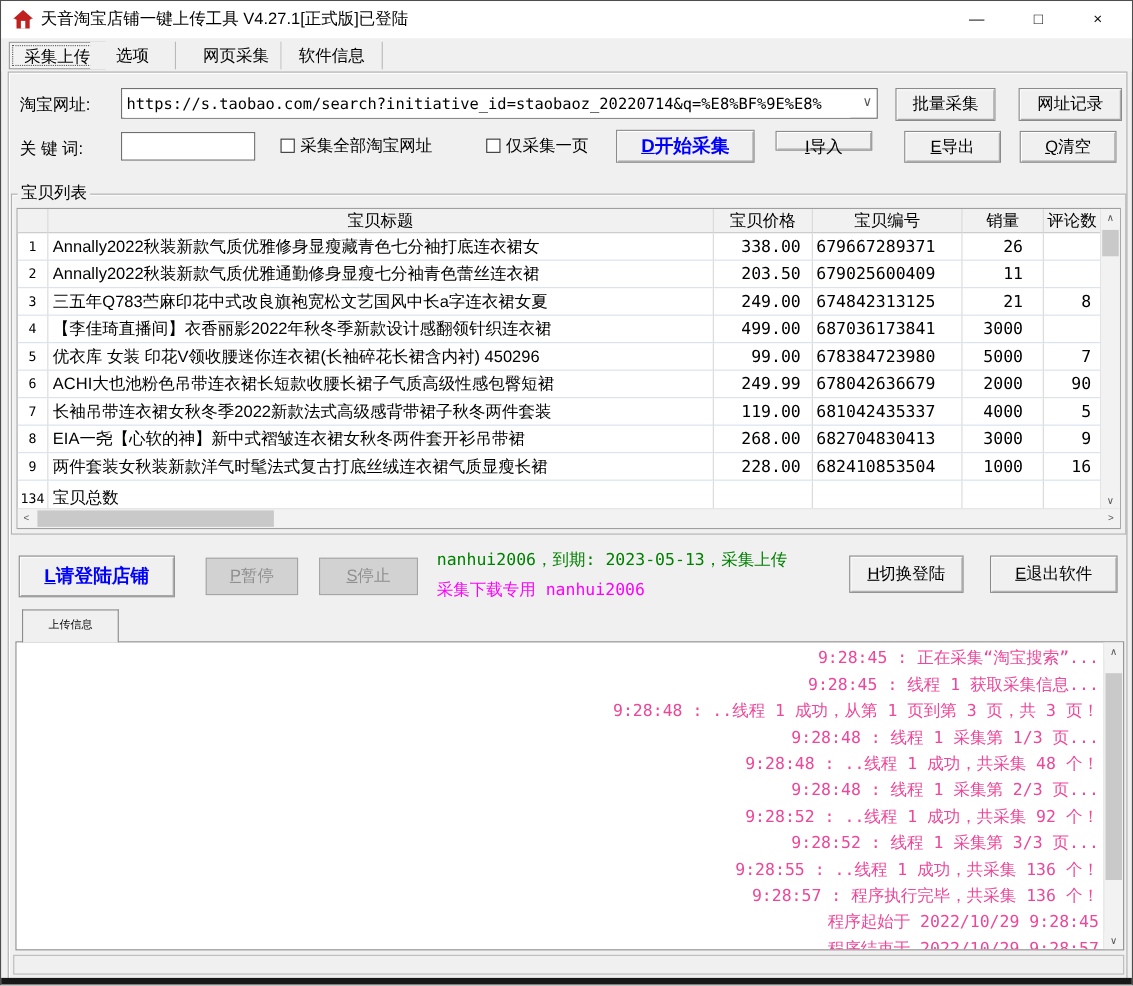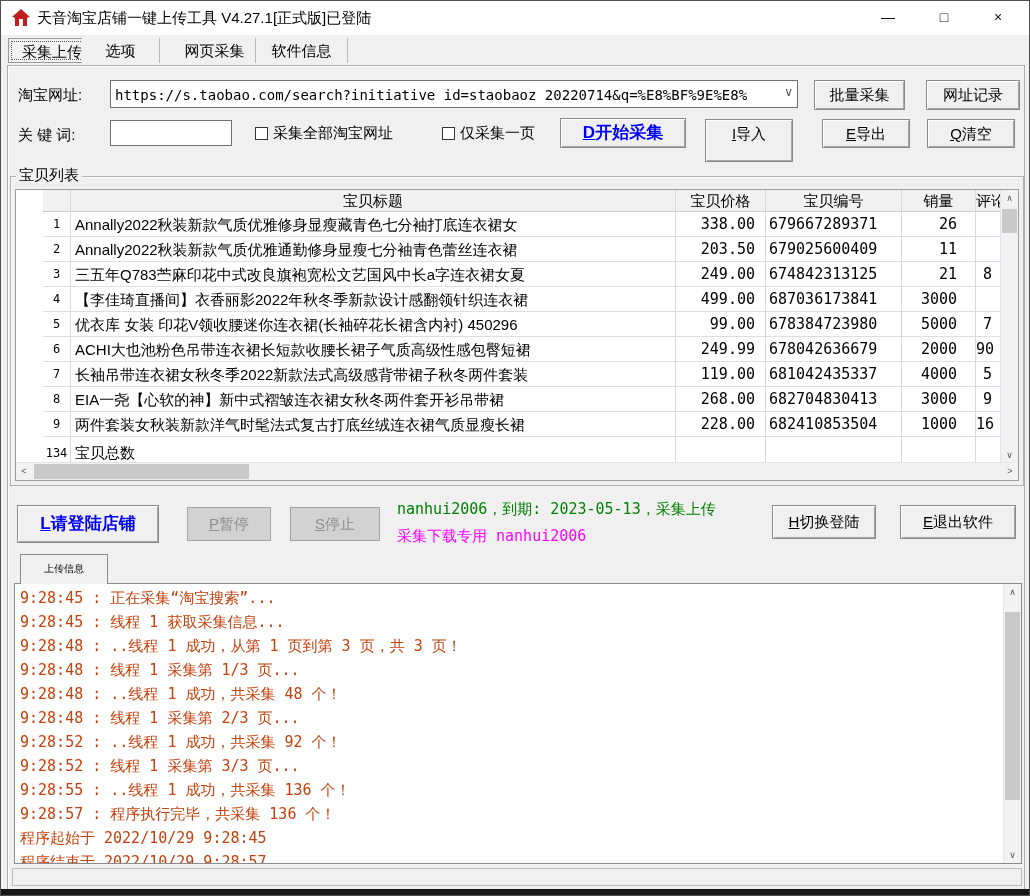--- a/index.html
+++ b/index.html
@@ -35,21 +35,21 @@
   .btn.blue{color:#0000ff;font-weight:bold;}
   .btn.disabled{background:#d2d2d2;color:#8f8f8f;border-color:#a5a5a5;box-shadow:none;}
 
   
   .group{position:absolute;left:2px;top:110px;width:1014px;height:310px;box-sizing:border-box;border:1px solid #b0b0b0;box-shadow:inset 1px 1px 0 #fdfdfd;}
   .group-label{position:absolute;left:8px;top:100px;background:#f0f0f0;padding:0 3px;font-size:15px;z-index:2;}
 
   
   .grid{position:absolute;left:4px;top:12px;width:1004px;height:292px;box-sizing:border-box;background:#fff;border:1px solid #9f9f9f;overflow:hidden;}
   .grid-rows{position:absolute;left:0;top:0;right:17px;bottom:17px;display:flex;flex-direction:column;}
-  .g-row{display:grid;grid-template-columns:28px 605px 90px 136px 74px 1fr;height:25px;line-height:25px;flex:0 0 auto;margin-left:27px;}
+  .g-row{display:grid;grid-template-columns:28px 605px 90px 136px 74px 1fr;height:25px;line-height:25px;flex:0 0 auto;}
   .g-head{height:22px;line-height:22px;background:#f1f1f1;}
   .g-head .g-cell{border-bottom:1px solid #c9c9c9;text-align:center;font-size:15px;padding:0;}
   .g-total{height:20px;line-height:20px;}
   .g-fill{flex:1 1 auto;height:auto;}
   .g-cell{box-sizing:border-box;border-right:1px solid #d9d9d9;border-bottom:1px solid #d8e0ea;overflow:hidden;white-space:nowrap;font-size:15px;color:#000;}
   .g-fill .g-cell{border-bottom:none;height:100%;}
   .c-num{text-align:center;font-size:12px;font-family:"DejaVu Sans Mono",monospace;}
   .c-title{padding-left:4px;}
   .c-price{text-align:right;padding-right:10px;font-family:"DejaVu Sans Mono",monospace;}
   .c-id{padding-left:3px;font-family:"DejaVu Sans Mono",monospace;}
@@ -67,21 +67,21 @@
   .hscroll .right{right:0;top:0;bottom:0;width:16px;line-height:16px;}
   .hthumb{position:absolute;top:1px;bottom:1px;left:18px;width:215px;background:#c9c9c9;}
 
   
   .status-green{position:absolute;left:389px;top:434px;color:#008000;font-size:15px;font-family:"DejaVu Sans Mono",monospace;white-space:nowrap;}
   .status-magenta{position:absolute;left:389px;top:461px;color:#ff00ff;font-size:15px;font-family:"DejaVu Sans Mono",monospace;white-space:nowrap;}
 
   
   .up-tab{position:absolute;left:12px;top:488px;width:88px;height:30px;box-sizing:border-box;background:#f0f0f0;border:1px solid #8b8b8b;border-bottom:none;line-height:28px;text-align:center;font-size:10px;z-index:2;}
   .logbox{position:absolute;left:6px;top:517px;width:1008px;height:281px;box-sizing:border-box;background:#fff;border:1px solid #8b8b8b;overflow:hidden;}
-  .log-text{position:absolute;left:5px;top:2px;right:22px;bottom:0;font-family:"DejaVu Sans Mono",monospace;font-size:15px;line-height:24px;white-space:pre;overflow:hidden;color:#c2410c;}
+  .log-text{position:absolute;left:5px;top:2px;right:22px;bottom:0;font-family:"DejaVu Sans Mono",monospace;font-size:15px;line-height:24px;white-space:pre;overflow:hidden;color:#ec4899;text-align:right;}
   .logscroll{position:absolute;top:0;right:0;bottom:0;width:17px;background:#f2f2f2;border-left:1px solid #e4e4e4;}
   .logscroll .up{left:0;right:0;top:0;height:16px;line-height:16px;}
   .logscroll .down{left:0;right:0;bottom:0;height:16px;line-height:16px;}
 
   .bottom-strip{position:absolute;left:4px;top:802px;width:1010px;height:18px;box-sizing:border-box;border:1px solid #bababa;background:#f0f0f0;}
   .bottom-edge{position:absolute;left:0;right:0;bottom:0;height:6px;background:#181818;}
   u{text-decoration:underline;}
 </style>
 </head>
 <body>
@@ -115,21 +115,21 @@
       <span class="arrow">∨</span>
     </div>
     <div class="btn" style="left:806px;top:14px;width:91px;height:30px;line-height:28px;">批量采集</div>
     <div class="btn" style="left:918px;top:14px;width:94px;height:30px;line-height:28px;">网址记录</div>
 
     <span class="lbl" style="left:10px;top:60px;">关 键 词:</span>
     <input class="kwinput" value="" style="">
     <span class="cbx" style="left:247px;top:54px;"><span class="box"></span><span>采集全部淘宝网址</span></span>
     <span class="cbx" style="left:434px;top:54px;"><span class="box"></span><span>仅采集一页</span></span>
     <div class="btn blue accel" style="left:552px;top:52px;width:126px;height:30px;line-height:28px;font-size:17px;"><u>D</u>开始采集</div>
-    <div class="btn accel" style="left:697px;top:53px;width:88px;height:43px;line-height:27px;"><u>I</u>导入</div>
+    <div class="btn accel" style="left:697px;top:53px;width:88px;height:18px;line-height:27px;"><u>I</u>导入</div>
     <div class="btn accel" style="left:814px;top:53px;width:88px;height:29px;line-height:27px;"><u>E</u>导出</div>
     <div class="btn accel" style="left:919px;top:53px;width:88px;height:29px;line-height:27px;"><u>Q</u>清空</div>
 
     <span class="group-label">宝贝列表</span>
     <div class="group">
       <div class="grid">
         <div class="grid-rows">
           <div class="g-row g-head">
             <div class="g-cell"></div>
             <div class="g-cell">宝贝标题</div>

